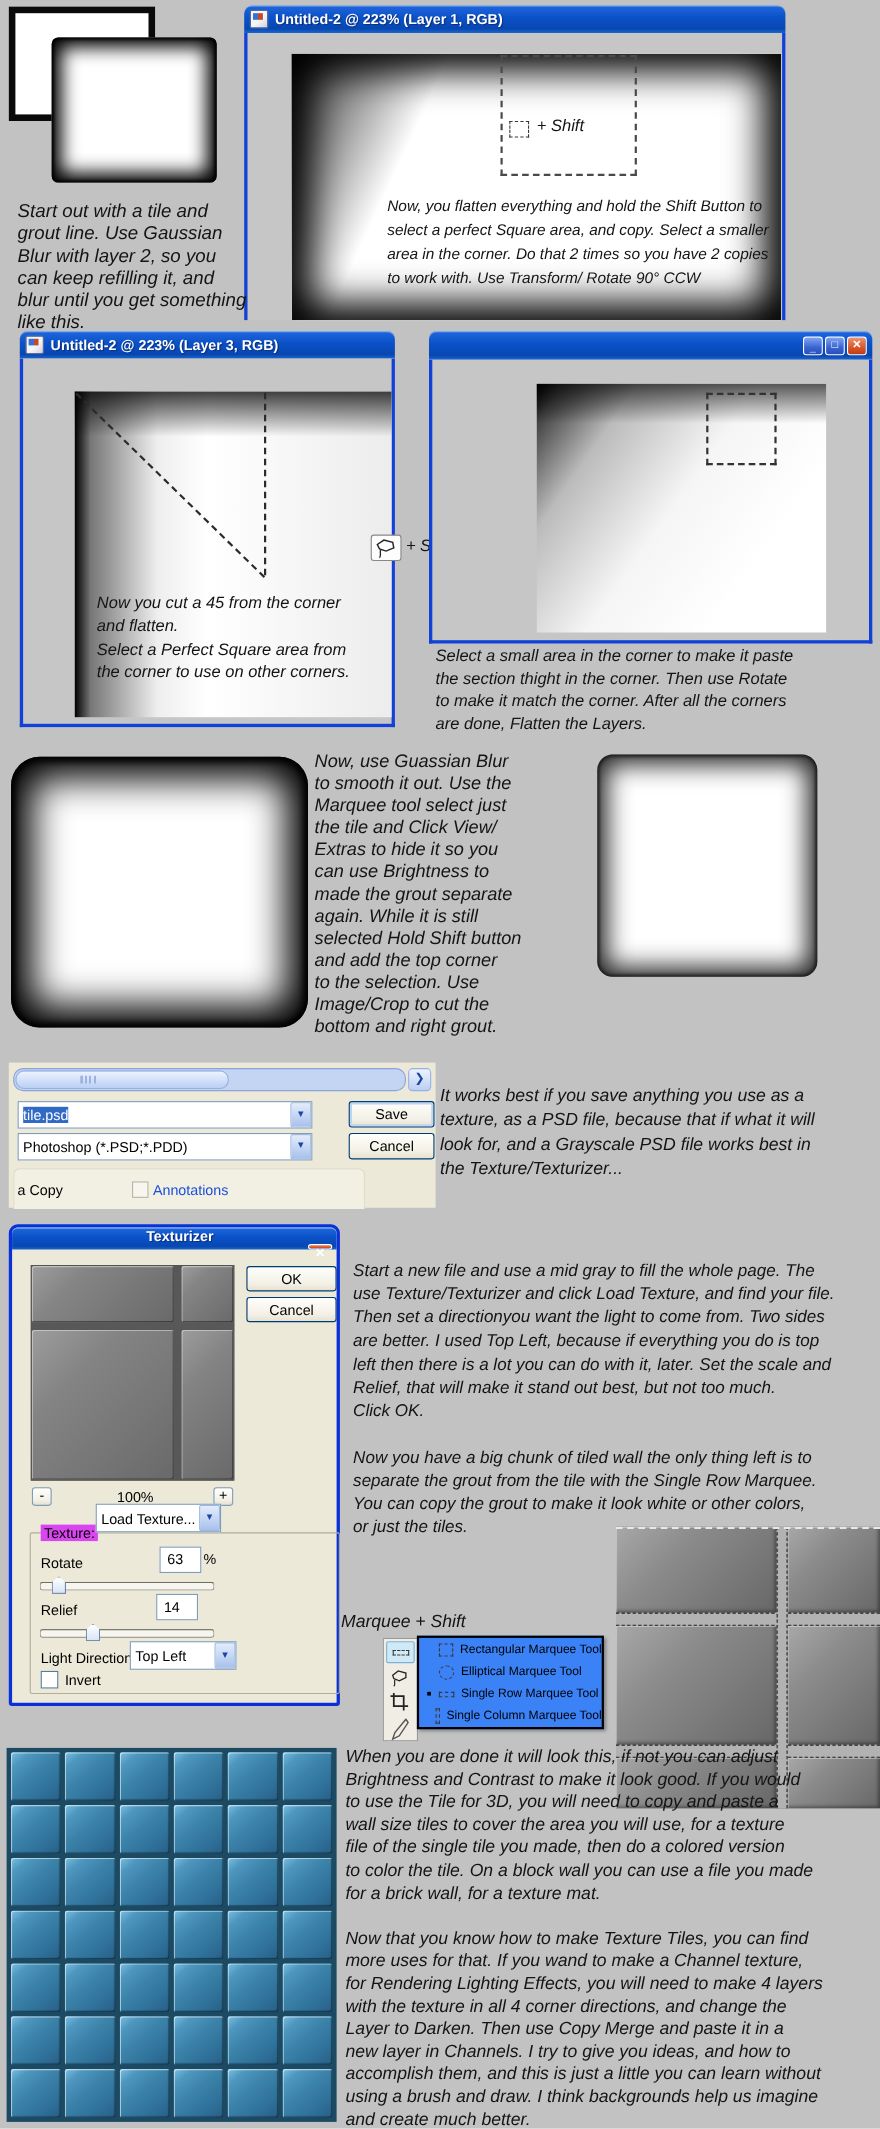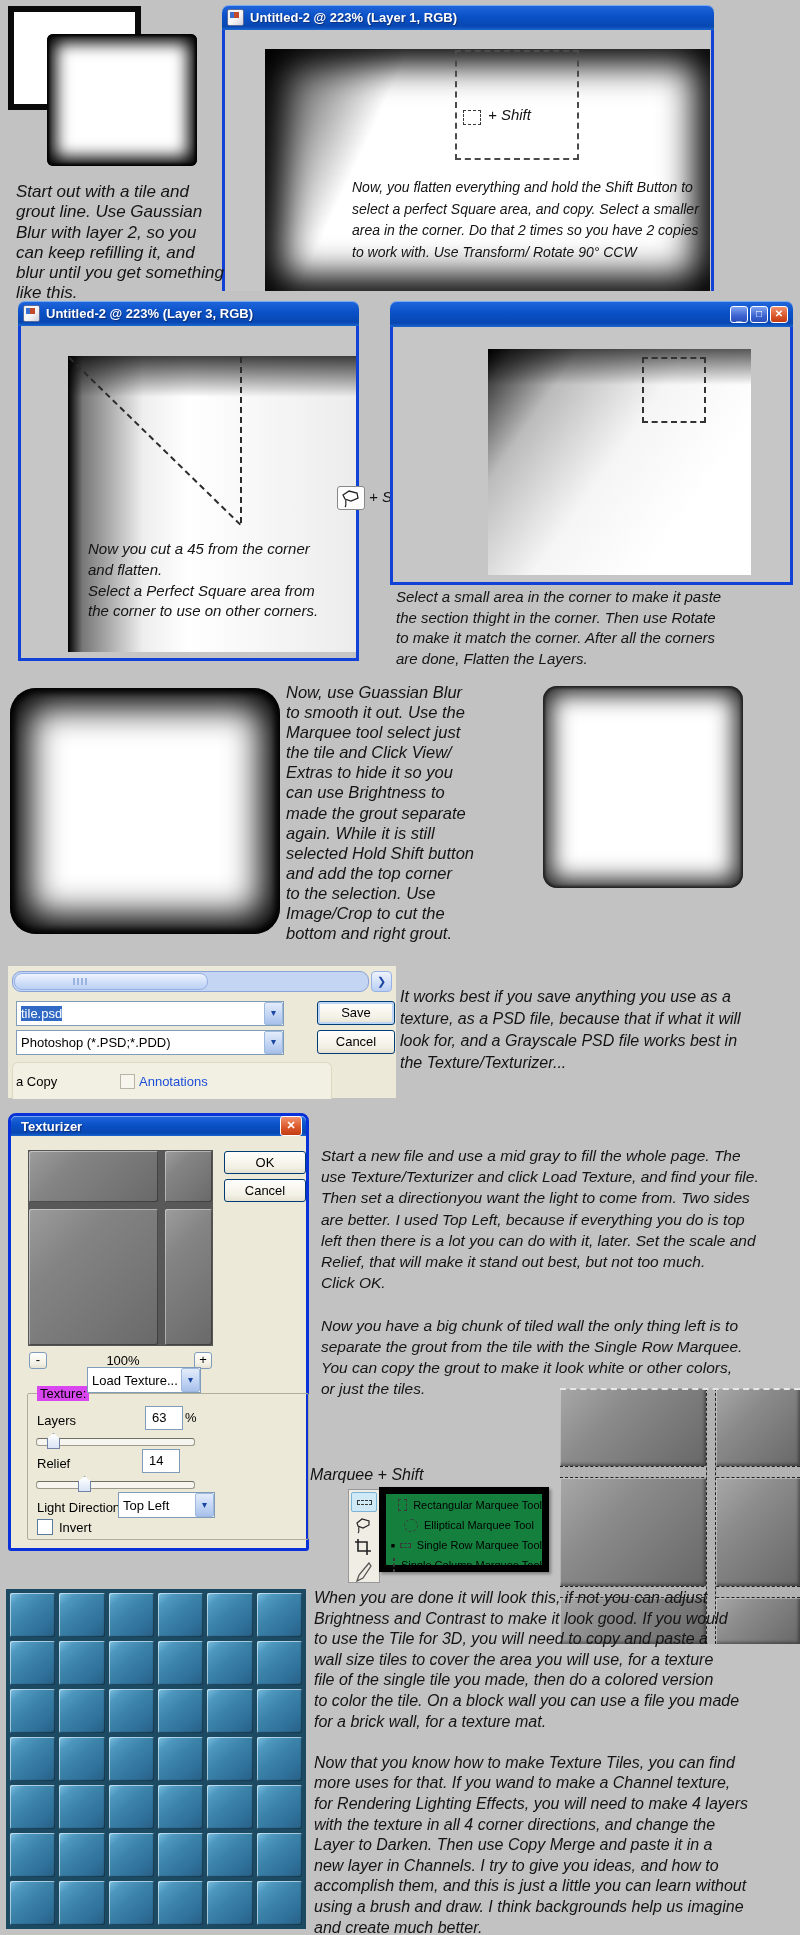--- a/index.html
+++ b/index.html
@@ -173,21 +173,21 @@
     <div class="lbl13" style="position:absolute;left:8px;top:108px;">a Copy</div>
     <div style="position:absolute;left:112px;top:108px;width:13px;height:13px;background:#f6f5ee;border:1px solid #b8b5a6;"></div>
     <div class="lbl13" style="position:absolute;left:131px;top:108px;color:#1d4ed8;">Annotations</div>
   </div>
   <div class="abs tut" style="left:400px;top:986px;width:392px;font-size:16px;line-height:22px;">It works best if you save anything you use as a
 texture, as a PSD file, because that if what it will
 look for, and a Grayscale PSD file works best in
 the Texture/Texturizer...</div>
 
   <div class="abs" style="left:8px;top:1113px;width:301px;height:438px;border:3px solid #0831d9;border-radius:8px 8px 3px 3px;background:#ece9d8;box-sizing:border-box;">
-    <div class="titlebar" style="height:20px;border-radius:5px 5px 0 0;">
+    <div class="titlebar" style="height:20px;border-radius:5px 5px 0 0;flex-direction:column;">
       <div class="titletext" style="margin-left:10px;">Texturizer</div>
       <div class="capbtn close" style="margin-left:auto;margin-right:4px;width:20px;height:18px;">
         <span style="line-height:17px;font-size:11px;">✕</span>
       </div>
     </div>
 
     <div style="position:absolute;left:17px;top:34px;width:183px;height:194px;border:1px solid #555;background:#585858;">
       <div class="quad" style="left:0;top:0;width:129px;height:51px;"></div>
       <div class="quad" style="left:136px;top:0;width:47px;height:51px;"></div>
       <div class="quad" style="left:0;top:58px;width:129px;height:136px;"></div>
@@ -199,21 +199,21 @@
     <div class="xpbtn" style="position:absolute;left:18px;top:236px;width:16px;height:15px;line-height:14px;border-color:#7f9db9;border-radius:3px;">-</div>
     <div class="lbl13" style="position:absolute;left:77px;top:237px;width:70px;text-align:center;">100%</div>
     <div class="xpbtn" style="position:absolute;left:183px;top:236px;width:16px;height:15px;line-height:14px;border-color:#7f9db9;border-radius:3px;">+</div>
 
     <div style="position:absolute;left:16px;top:277px;width:280px;height:145px;border:1px solid #b1ad9b;border-radius:2px;"></div>
     <div class="lbl13" style="position:absolute;left:26px;top:270px;background:#d946ef;padding:0 3px;">Texture:</div>
     <div class="combo" style="position:absolute;left:76px;top:251px;width:112px;height:24px;align-items:center;">
       <span class="val">Load Texture...</span>
       <span class="chev" style="line-height:22px;">▾</span>
     </div>
-    <div class="lbl13" style="position:absolute;left:26px;top:297px;">Layers</div>
+    <div class="lbl13" style="position:absolute;left:26px;top:297px;">Rotate</div>
     <div class="numin" style="position:absolute;left:134px;top:290px;width:30px;height:22px;">63</div>
     <div class="lbl13" style="position:absolute;left:174px;top:294px;">%</div>
     <div class="slider" style="position:absolute;left:25px;top:322px;width:157px;"></div>
     <div class="sthumb" style="position:absolute;left:36px;top:317px;"></div>
     <div class="lbl13" style="position:absolute;left:26px;top:340px;">Relief</div>
     <div class="numin" style="position:absolute;left:131px;top:333px;width:30px;height:22px;">14</div>
     <div class="slider" style="position:absolute;left:25px;top:365px;width:157px;"></div>
     <div class="sthumb" style="position:absolute;left:67px;top:360px;"></div>
     <div class="lbl13" style="position:absolute;left:26px;top:384px;">Light Direction:</div>
     <div class="combo" style="position:absolute;left:107px;top:376px;width:95px;height:24px;">
@@ -264,21 +264,21 @@
       <svg width="18" height="18" viewBox="0 0 18 18">
           <path d="M4 1 L4 13 L17 13 M1 4 L13 4 L13 17" fill="none" stroke="#222" stroke-width="1.6"></path>
         </svg>
     </div>
     <div style="position:absolute;left:6px;top:72px;">
       <svg width="18" height="20" viewBox="0 0 18 20">
           <path d="M14 1 L4 13 L2 19 L8 16 L16 4 Z" fill="none" stroke="#555" stroke-width="1.3"></path>
         </svg>
     </div>
   </div>
-  <div class="abs" style="left:379px;top:1487px;width:170px;height:85px;background:#15803d;border:7px solid #000000;box-shadow:2px 2px 3px rgba(0,0,0,.35);padding-top:1px;box-sizing:border-box;">
+  <div class="abs" style="left:379px;top:1487px;width:170px;height:85px;background:#3b82f6;border:2px solid #000000;box-shadow:2px 2px 3px rgba(0,0,0,.35);padding-top:1px;box-sizing:border-box;">
     <div class="menuitem">
       <span style="width:18px;"></span>
       <span class="mqicon" style="width:12px;height:10px;margin-right:6px;"></span>
       <span>Rectangular Marquee Tool</span>
     </div>
     <div class="menuitem">
       <span style="width:18px;"></span>
       <span class="mqicon" style="width:12px;height:11px;margin-right:6px;border-radius:50%;"></span>
       <span>Elliptical Marquee Tool</span>
     </div>

